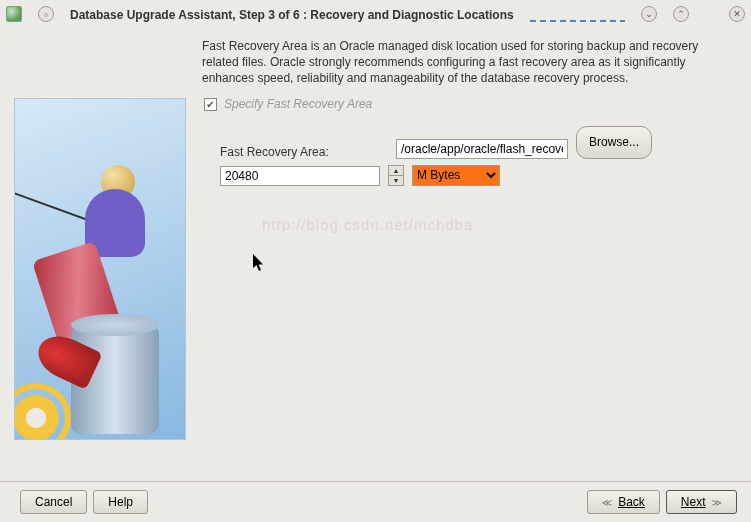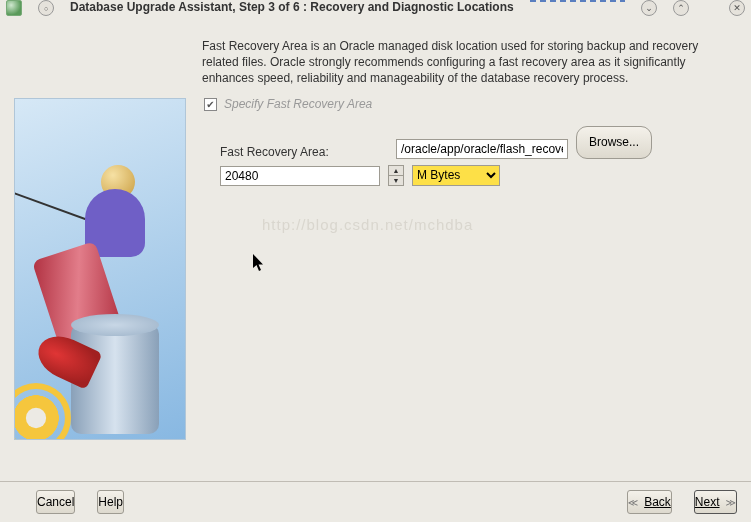--- a/index.html
+++ b/index.html
@@ -1,17 +1,17 @@
 <!DOCTYPE html>
 <html><head>
 <meta charset="utf-8">
 <style>
 html,body{margin:0;padding:0;font-family:Arial,Helvetica,sans-serif;font-size:12px;color:#333;background:#eceae4}
 .window{width:751px;height:522px;background:#eceae4;position:relative;box-sizing:border-box}
-.tbar{height:22px;border-bottom:1px solid #c0bcb4;display:flex;align-items:flex-start;padding:0 6px;gap:16px}
+.tbar{height:22px;border-bottom:1px solid #c0bcb4;display:flex;align-items:flex-end;padding:0 6px;gap:16px}
 .tbar .appico{width:14px;height:14px;background:radial-gradient(circle at 30% 30%,#cfe8cf,#5a9a5a 70%);border:1px solid #7a7;border-radius:2px}
 .tbar .pin{width:14px;height:14px;border:1px solid #999;border-radius:50%;background:#e5e2db;display:flex;align-items:center;justify-content:center;font-size:7px;color:#555}
 .tbar .title{font-weight:bold;color:#333;white-space:nowrap}
 .tbar .dashline{flex:1;height:2px;background:repeating-linear-gradient(90deg,#5a7fbf 0 6px,transparent 6px 10px)}
 .tbar .wbtn{width:14px;height:14px;border:1px solid #999;border-radius:50%;background:#e5e2db;display:flex;align-items:center;justify-content:center;font-size:9px;color:#555;cursor:pointer}
 .content{position:absolute;top:22px;bottom:40px;left:0;right:0;padding:16px 14px 0 14px;box-sizing:border-box;background:#eceae4;border-bottom:1px solid #c0bcb4}
 .cols{display:flex;gap:18px;height:100%}
 .imgcol{width:170px;padding-top:60px}
 .wizimg{width:170px;height:340px;background:linear-gradient(160deg,#d6e8f6 0%,#9fc6e7 70%,#88b8e2 100%);border:1px solid #b0c6d8;position:relative;overflow:hidden}
 .wizimg .cyl{position:absolute;width:88px;height:110px;left:56px;top:225px;background:linear-gradient(90deg,#89a0b8 0%,#d6e2ee 50%,#89a0b8 100%);border-radius:10px 10px 10px 10px}
@@ -32,25 +32,25 @@
 .sub{margin:2px 0 12px 18px;line-height:1.35}
 .row{display:flex;align-items:flex-end;margin:6px 0 6px 18px;gap:8px}
 .lab{width:168px}
 input.txt{height:20px;border:1px solid #9e9b92;background:#fff;padding:0 4px;font-family:inherit;font-size:12px;box-sizing:border-box}
 .w1{width:172px}
 .w2{width:160px}
 .btn{height:33px;padding:0 12px;border:1px solid #9e9b92;border-radius:11px;background:linear-gradient(#f4f1ea,#ddd9ce);font-family:inherit;font-size:12px;cursor:pointer}
 .spin{display:inline-flex;flex-direction:column;border:1px solid #9e9b92}
 .spin div{width:14px;height:9px;font-size:7px;display:flex;align-items:center;justify-content:center;background:#e5e2db;cursor:pointer}
 .spin div:first-child{border-bottom:1px solid #9e9b92}
-select.sel{height:21px;border:1px solid #9e9b92;background:#fde047;font-family:inherit;font-size:12px;width:88px}
+select.sel{height:21px;border:1px solid #9e9b92;background:#f97316;font-family:inherit;font-size:12px;width:88px}
 .wm{color:#d9d6ce;font-size:15px;letter-spacing:1px;margin:30px 0 0 60px}
 .footer{position:absolute;bottom:0;left:0;right:0;height:40px;display:flex;align-items:center;padding:0 14px;box-sizing:border-box}
 .footer .gap{flex:1}
-.navbtn{height:24px;padding:0 0;border:1px solid #9e9b92;border-radius:3px;background:linear-gradient(#f4f1ea,#ddd9ce);font-family:inherit;font-size:12px;cursor:pointer;margin-left:22px;display:inline-flex;align-items:center;gap:6px}
+.navbtn{height:24px;padding:0 14px;border:1px solid #9e9b92;border-radius:3px;background:linear-gradient(#f4f1ea,#ddd9ce);font-family:inherit;font-size:12px;cursor:pointer;margin-left:6px;display:inline-flex;align-items:center;gap:6px}
 .navbtn.def{border:1px solid #555}
 .chev{font-size:10px;color:#777}
 .cursor{position:absolute;left:253px;top:254px;width:12px;height:18px;pointer-events:none}
 .cursor svg{display:block}
 </style>
 </head>
 <body>
 
 <div class="window">
   <div class="tbar">

